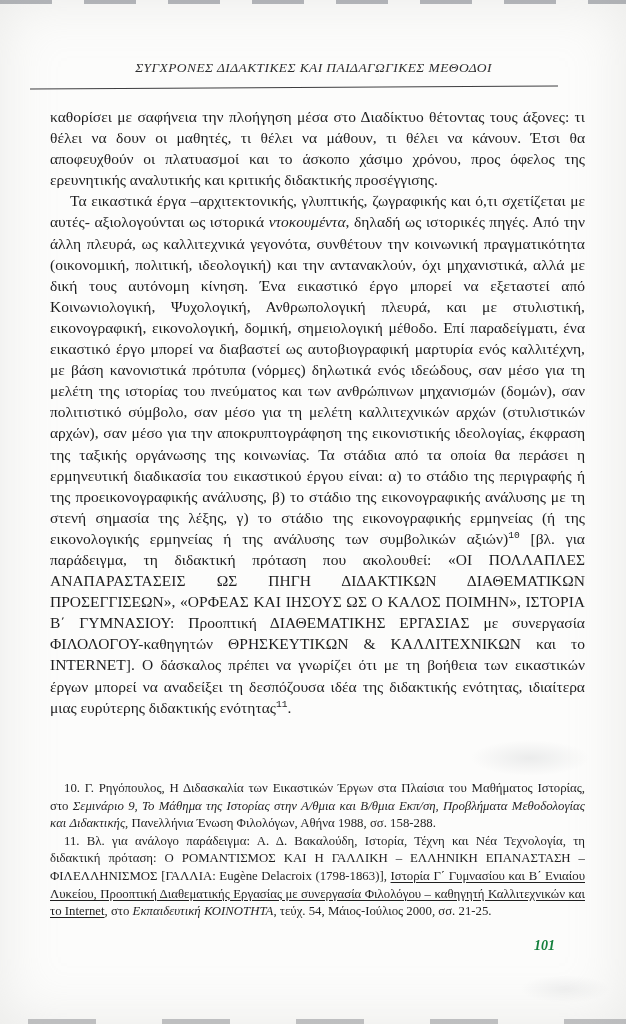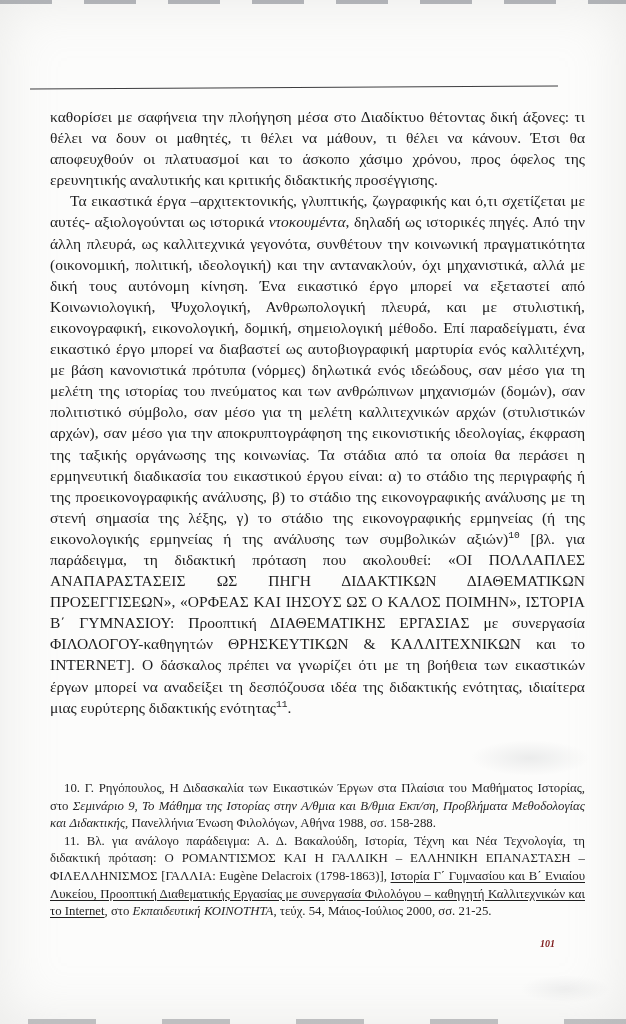--- a/index.html
+++ b/index.html
@@ -100,37 +100,38 @@
   .r-u { text-decoration: underline; text-underline-offset: 2px; }
   .r-sup { vertical-align: super; font-size: 0.62em; line-height: 0; font-family: Liberation Mono, monospace; }
   .page-number {
     position: absolute;
     top: 938px;
     left: 480px;
     width: 75px;
     text-align: right;
     font-style: italic;
     font-weight: 600;
-    font-size: 10px;
-    color: #7f1d1d;
+    font-size: 14px;
+    color: #15803d;
   }
 </style>
 </head>
 <body>
 
 <div class="page">
   <div class="edge-strip edge-top"></div>
   <div class="smudge smudge-1"></div>
   <div class="smudge smudge-2"></div>
 
+  <div class="running-header">ΣΥΓΧΡΟΝΕΣ ΔΙΔΑΚΤΙΚΕΣ ΚΑΙ ΠΑΙΔΑΓΩΓΙΚΕΣ ΜΕΘΟΔΟΙ</div>
 
   <div class="header-rule"></div>
 
   <div class="body-text" id="bodyText">
-      <p><span>καθορίσει με σαφήνεια την πλοήγηση μέσα στο Διαδίκτυο θέτοντας δική άξονες: τι θέλει να δουν οι μαθητές, τι θέλει να μάθουν, τι θέλει να κάνουν. Έτσι θα αποφευχθούν οι πλατυασμοί και το άσκοπο χάσιμο χρόνου, προς όφελος της ερευνητικής αναλυτικής και κριτικής διδακτικής προσέγγισης.</span></p>
+      <p><span>καθορίσει με σαφήνεια την πλοήγηση μέσα στο Διαδίκτυο θέτοντας τους άξονες: τι θέλει να δουν οι μαθητές, τι θέλει να μάθουν, τι θέλει να κάνουν. Έτσι θα αποφευχθούν οι πλατυασμοί και το άσκοπο χάσιμο χρόνου, προς όφελος της ερευνητικής αναλυτικής και κριτικής διδακτικής προσέγγισης.</span></p>
       <p class="indent"><span>Τα εικαστικά έργα –αρχιτεκτονικής, γλυπτικής, ζωγραφικής και ό,τι σχετίζεται με αυτές- αξιολογούνται ως ιστορικά </span><span class="r-i">ντοκουμέντα</span><span>, δηλαδή ως ιστορικές πηγές. Από την άλλη πλευρά, ως καλλιτεχνικά γεγονότα, συνθέτουν την κοινωνική πραγματικότητα (οικονομική, πολιτική, ιδεολογική) και την αντανακλούν, όχι μηχανιστικά, αλλά με δική τους αυτόνομη κίνηση. Ένα εικαστικό έργο μπορεί να εξεταστεί από Κοινωνιολογική, Ψυχολογική, Ανθρωπολογική πλευρά, και με στυλιστική, εικονογραφική, εικονολογική, δομική, σημειολογική μέθοδο. Επί παραδείγματι, ένα εικαστικό έργο μπορεί να διαβαστεί ως αυτοβιογραφική μαρτυρία ενός καλλιτέχνη, με βάση κανονιστικά πρότυπα (νόρμες) δηλωτικά ενός ιδεώδους, σαν μέσο για τη μελέτη της ιστορίας του πνεύματος και των ανθρώπινων μηχανισμών (δομών), σαν πολιτιστικό σύμβολο, σαν μέσο για τη μελέτη καλλιτεχνικών αρχών (στυλιστικών αρχών), σαν μέσο για την αποκρυπτογράφηση της εικονιστικής ιδεολογίας, έκφραση της ταξικής οργάνωσης της κοινωνίας. Τα στάδια από τα οποία θα περάσει η ερμηνευτική διαδικασία του εικαστικού έργου είναι: α) το στάδιο της περιγραφής ή της προεικονογραφικής ανάλυσης, β) το στάδιο της εικονογραφικής ανάλυσης με τη στενή σημασία της λέξης, γ) το στάδιο της εικονογραφικής ερμηνείας (ή της εικονολογικής ερμηνείας ή της ανάλυσης των συμβολικών αξιών)</span><span class="r-sup">10</span><span> [βλ. για παράδειγμα, τη διδακτική πρόταση που ακολουθεί: «ΟΙ ΠΟΛΛΑΠΛΕΣ ΑΝΑΠΑΡΑΣΤΑΣΕΙΣ ΩΣ ΠΗΓΗ ΔΙΔΑΚΤΙΚΩΝ ΔΙΑΘΕΜΑΤΙΚΩΝ ΠΡΟΣΕΓΓΙΣΕΩΝ», «ΟΡΦΕΑΣ ΚΑΙ ΙΗΣΟΥΣ ΩΣ Ο ΚΑΛΟΣ ΠΟΙΜΗΝ», ΙΣΤΟΡΙΑ Β΄ ΓΥΜΝΑΣΙΟΥ: Προοπτική ΔΙΑΘΕΜΑΤΙΚΗΣ ΕΡΓΑΣΙΑΣ με συνεργασία ΦΙΛΟΛΟΓΟΥ-καθηγητών ΘΡΗΣΚΕΥΤΙΚΩΝ &amp; ΚΑΛΛΙΤΕΧΝΙΚΩΝ και το INTERNET]. Ο δάσκαλος πρέπει να γνωρίζει ότι με τη βοήθεια των εικαστικών έργων μπορεί να αναδείξει τη δεσπόζουσα ιδέα της διδακτικής ενότητας, ιδιαίτερα μιας ευρύτερης διδακτικής ενότητας</span><span class="r-sup">11</span><span>.</span></p>
     </div>
 
   <div class="footnotes" id="footnotes">
       <p><span>10. Γ. Ρηγόπουλος, Η Διδασκαλία των Εικαστικών Έργων στα Πλαίσια του Μαθήματος Ιστορίας, στο </span><span class="r-i">Σεμινάριο 9, Το Μάθημα της Ιστορίας στην Α/θμια και Β/θμια Εκπ/ση, Προβλήματα Μεθοδολογίας και Διδακτικής</span><span>, Πανελλήνια Ένωση Φιλολόγων, Αθήνα 1988, σσ. 158-288.</span></p>
       <p><span>11. Βλ. για ανάλογο παράδειγμα: Α. Δ. Βακαλούδη, Ιστορία, Τέχνη και Νέα Τεχνολογία, τη διδακτική πρόταση: Ο ΡΟΜΑΝΤΙΣΜΟΣ ΚΑΙ Η ΓΑΛΛΙΚΗ – ΕΛΛΗΝΙΚΗ ΕΠΑΝΑΣΤΑΣΗ – ΦΙΛΕΛΛΗΝΙΣΜΟΣ [ΓΑΛΛΙΑ: Eugène Delacroix (1798-1863)], </span><span class="r-u">Ιστορία Γ΄ Γυμνασίου και Β΄ Ενιαίου Λυκείου, Προοπτική Διαθεματικής Εργασίας με συνεργασία Φιλολόγου – καθηγητή Καλλιτεχνικών και το Internet</span><span>, στο </span><span class="r-i">Εκπαιδευτική ΚΟΙΝΟΤΗΤΑ</span><span>, τεύχ. 54, Μάιος-Ιούλιος 2000, σσ. 21-25.</span></p>
     </div>
 
   <div class="page-number">101</div>
 

